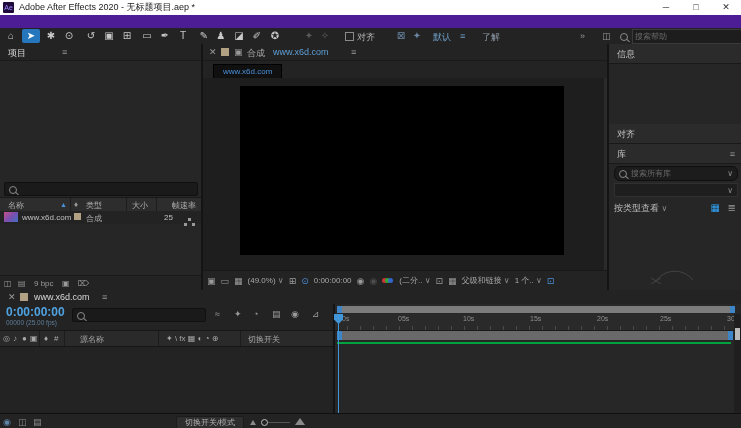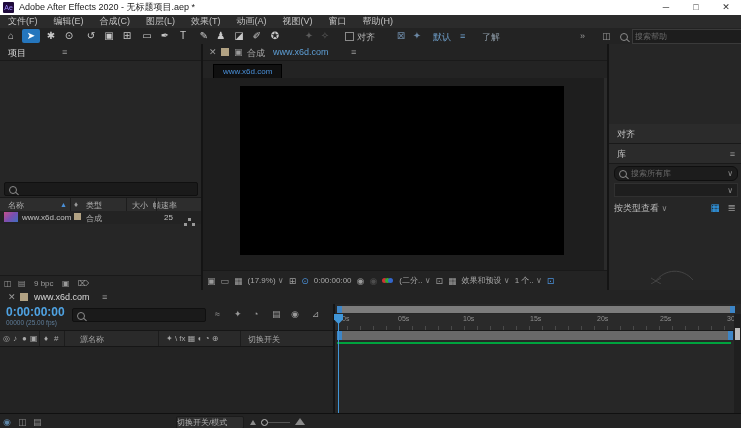--- a/index.html
+++ b/index.html
@@ -79,52 +79,41 @@
   .tick{position:absolute;top:1px;font-size:7px;color:#8f8f8f;}
   .workarea{position:absolute;left:2px;top:27px;width:396px;height:9px;background:#696969;}
   .workarea:before,.workarea:after{content:"";position:absolute;top:0;width:5px;height:9px;background:#3d85c6;}
   .workarea:before{left:0;} .workarea:after{right:0;}
   .greenline{position:absolute;left:2px;top:38px;width:394px;height:2px;background:#00a33e;}
   .playhead{position:absolute;left:3px;top:10px;width:1px;height:99px;background:#4096d8;}
   .phead{position:absolute;left:-4px;top:0;width:9px;height:10px;background:#4096d8;clip-path:polygon(0 0,100% 0,100% 55%,50% 100%,0 55%);}
   .tsb{position:absolute;right:0;top:10px;width:7px;height:99px;background:#1f1f1f;}
   .tsb i{position:absolute;left:1px;top:14px;width:5px;height:12px;background:#b9b9b9;}
   .tl-bottom{position:absolute;left:0;top:123px;width:741px;height:15px;background:#232323;border-top:1px solid #101010;}
-  .toggle-btn{position:absolute;left:176px;top:2px;width:66px;height:11px;line-height:11px;text-align:left;background:#2e2e2e;border:1px solid #1b1b1b;border-radius:2px;font-size:8px;color:#b0b0b0;}
+  .toggle-btn{position:absolute;left:176px;top:2px;width:66px;height:11px;line-height:11px;text-align:center;background:#2e2e2e;border:1px solid #1b1b1b;border-radius:2px;font-size:8px;color:#b0b0b0;}
   .tri{position:absolute;width:0;height:0;border-left:3px solid transparent;border-right:3px solid transparent;border-bottom:5px solid #8a8a8a;}
   .tri.big{border-left-width:5px;border-right-width:5px;border-bottom-width:7px;}
   .shandle{position:absolute;width:5px;height:5px;border:1px solid #bdbdbd;border-radius:50%;}
   .strack{position:absolute;height:1px;background:#555;}
 </style>
 </head>
 <body>
 
 <div class="app">
 
   <div class="abs titlebar">
     <span class="appicon">Ae</span>
     <span>Adobe After Effects 2020 - 无标题项目.aep *</span>
     <div class="winctl">
       <span>─</span>
       <span>□</span>
       <span>✕</span>
     </div>
   </div>
 
-  <div class="abs menubar">
-    <span>文件(F)</span>
-    <span>编辑(E)</span>
-    <span>合成(C)</span>
-    <span>图层(L)</span>
-    <span>效果(T)</span>
-    <span>动画(A)</span>
-    <span>视图(V)</span>
-    <span>窗口</span>
-    <span>帮助(H)</span>
-  </div>
 
   <div class="abs toolbar">
     <span class="tool" style="left:2px">⌂</span>
     <span class="tool sel" style="left:22px">➤</span>
     <span class="tool" style="left:42px">✱</span>
     <span class="tool" style="left:60px">⊙</span>
     <span class="tool" style="left:82px">↺</span>
     <span class="tool" style="left:100px">▣</span>
     <span class="tool" style="left:118px">⊞</span>
     <span class="tool" style="left:138px">▭</span>
@@ -160,21 +149,21 @@
       <div class="proj-search">
         <span class="abs" style="left:4px;top:3px"><span class="lens"></span></span>
         <input style="position: absolute; left: 14px; top: 0px; width: 170px; height: 10px; background: transparent; border: none; color: rgb(187, 187, 187); font-size: 8px;">
       </div>
       <div class="proj-head">
         <span class="abs" style="left:8px;top:2px">名称</span>
         <span class="abs" style="left:60px;top:3px;color:#4a90d9;font-size:7px">▲</span>
         <span class="abs" style="left:74px;top:2px;color:#9a9a9a">♦</span>
         <span class="abs" style="left:86px;top:2px">类型</span>
         <span class="abs" style="left:132px;top:2px">大小</span>
-        <span class="abs" style="left:153px;top:2px">帧速率</span>
+        <span class="abs" style="left:172px;top:2px">帧速率</span>
         <span class="colline" style="left:70px"></span>
         <span class="colline" style="left:126px"></span>
         <span class="colline" style="left:156px"></span>
       </div>
       <div class="proj-row">
         <span class="abs" style="left:4px;top:1px"><span class="thumb"></span></span>
         <span class="abs" style="left:22px;top:2px">www.x6d.com</span>
         <span class="abs" style="left:74px;top:2px"><span class="swatch" style="width:7px;height:7px"></span></span>
         <span class="abs" style="left:86px;top:2px;color:#a8a8a8">合成</span>
         <span class="abs" style="left:164px;top:2px">25</span>
@@ -200,41 +189,42 @@
       </div>
       <span class="subtab">www.x6d.com</span>
       <div class="canvas">
         <div class="compblack"></div>
       </div>
       <div class="vsb"></div>
       <div class="vstatus">
         <span class="vicon">▣</span>
         <span class="vicon">▭</span>
         <span class="vicon">▦</span>
-        <span><span>(17.9%)</span> <span class="chev">∨</span></span>
+        <span><span>(49.0%)</span> <span class="chev">∨</span></span>
         <span class="vicon">⊞</span>
         <span class="vicon" style="color:#4a90d9">⊙</span>
         <span>0:00:00:00</span>
         <span class="vicon">◉</span>
         <span class="vicon" style="color:#4d4d4d">◉</span>
         <span class="rgb">
             <i style="left:0;top:1px;background:#c33"></i>
             <i style="left:3px;top:1px;background:#3a3"></i>
             <i style="left:6px;top:1px;background:#36c"></i>
           </span>
         <span><span>(二分..</span> <span class="chev">∨</span></span>
         <span class="vicon">⊡</span>
         <span class="vicon">▦</span>
-        <span><span>效果和预设</span> <span class="chev">∨</span></span>
+        <span><span>父级和链接</span> <span class="chev">∨</span></span>
         <span><span>1 个..</span> <span class="chev">∨</span></span>
         <span class="vicon" style="color:#4a90d9">⊡</span>
       </div>
     </div>
 
     <div class="panel" style="left:609px;width:132px">
+      <div class="rhead" style="top:0">信息</div>
       <div class="rhead" style="top:80px">对齐</div>
       <div class="rhead" style="top:100px">
         <span>库</span>
         <span class="abs" style="right:6px;color:#9a9a9a">≡</span>
       </div>
       <div class="lib-search">
         <span class="abs" style="left:4px;top:3px"><span class="lens"></span></span>
         <input style="position: absolute; left: 14px; top: 0px; width: 88px; height: 11px; background: transparent; border: none; color: rgb(187, 187, 187); font-size: 8px;" placeholder="搜索所有库">
         <span class="abs chev" style="right:4px;top:2px">∨</span>
       </div>

